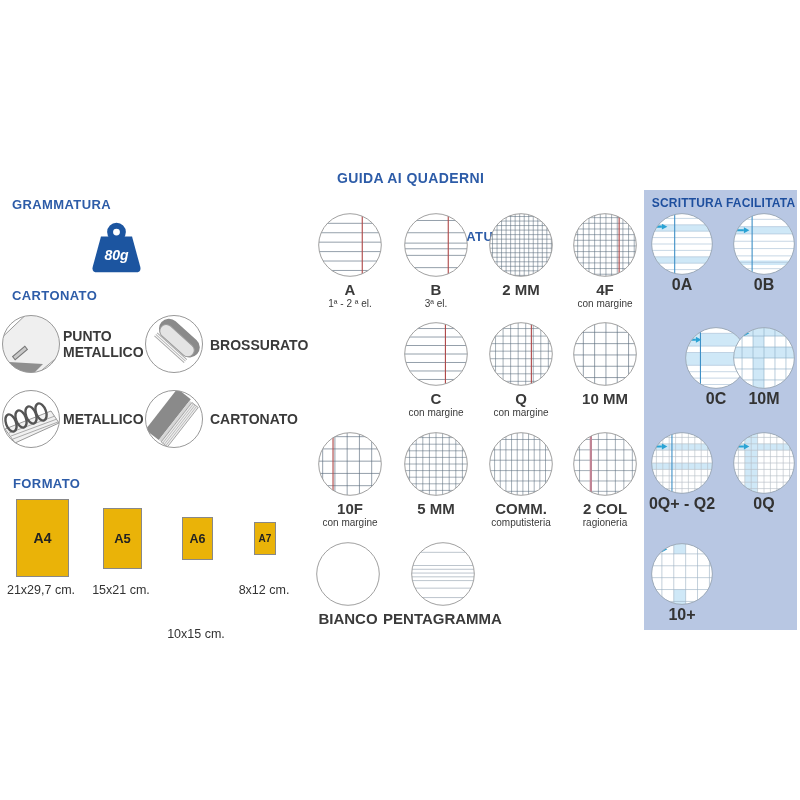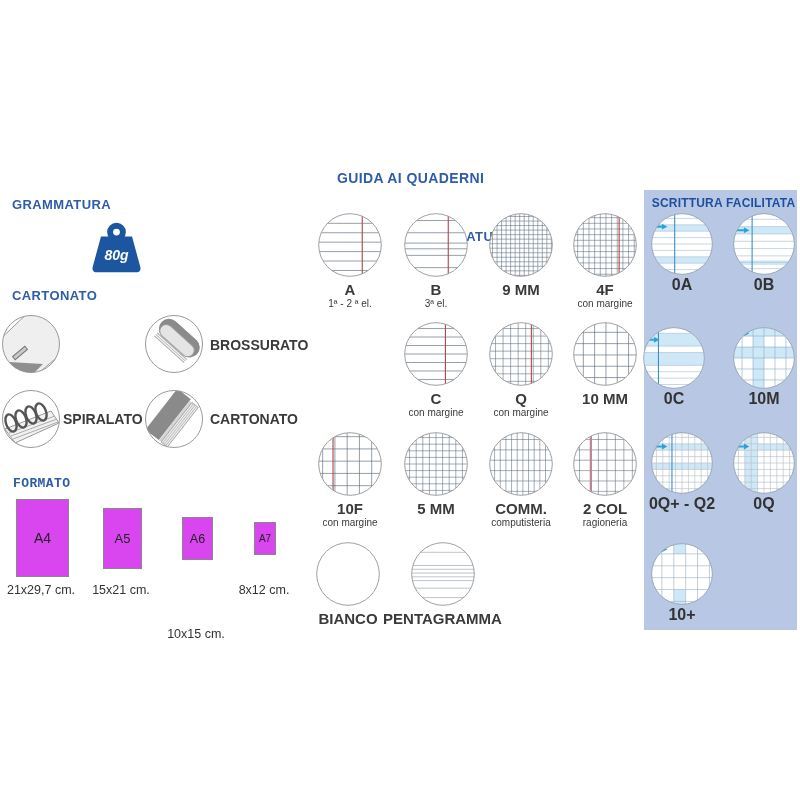--- a/index.html
+++ b/index.html
@@ -13,22 +13,22 @@
   
   .weight{position:absolute;}
   .weight svg{display:block;}
   .wlabel{position:absolute;left:0;width:100%;text-align:center;color:#fff;
           font-weight:bold;font-size:15px;}
 
   
   .bind-label{font-size:14px;font-weight:600;color:#3a3a3a;line-height:16px;}
 
   
-  .frect{position:absolute;border:1px solid #888;background:#d946ef;display:flex;
-         align-items:center;justify-content:center;font-weight:normal;color:#222;}
+  .frect{position:absolute;border:1px solid #888;background:#eab308;display:flex;
+         align-items:center;justify-content:center;font-weight:bold;color:#222;}
   .fsize{position:absolute;font-size:12.5px;color:#333;text-align:center;width:90px;}
 
   
   .rcell{position:absolute;width:90px;text-align:center;}
   .rcell svg{display:block;margin:0 auto;width:66px;height:66px;}
   .rcell .lbl{font-weight:bold;font-size:15px;color:#3a3a3a;margin-top:4px;line-height:15px;}
   .rcell .sub{font-size:10px;color:#3a3a3a;line-height:12px;margin-top:1px;}
 
   
   .sf-panel{position:absolute;left:644px;top:190px;width:153px;height:440px;background:#b8c7e3;}
@@ -65,20 +65,21 @@
     <g clip-path="url(#bc1)">
       <circle cx="30" cy="30" r="28.5" fill="#fff"></circle>
       <path d="M-10,34 L34,-8 L72,30 L22,72 Z" fill="#efefef" stroke="#999" stroke-width="1"></path>
       <path d="M8,48 L22,70 L42,50 Z" fill="#8f8f8f"></path>
       <g transform="rotate(-40 19 39)">
         <rect x="11" y="37" width="16" height="4" fill="#c9c9c9" stroke="#777" stroke-width="1"></rect>
       </g>
     </g>
     <circle cx="30" cy="30" r="28.5" fill="none" stroke="#999" stroke-width="1"></circle>
   </svg>
+  <div class="abs bind-label" style="left:63px;top:328px;width:82px;">PUNTO METALLICO</div>
 
   <svg class="abs" style="left:144px;top:314px;" width="60" height="60" viewBox="0 0 60 60">
     <defs>
         <clipPath id="bc2">
           <circle cx="30" cy="30" r="28.5"></circle>
         </clipPath>
       </defs>
     <g clip-path="url(#bc2)">
       <circle cx="30" cy="30" r="28.5" fill="#fff"></circle>
       <g transform="rotate(42 30 30)">
@@ -105,21 +106,21 @@
       <line x1="8" y1="44" x2="54" y2="27" stroke="#aaa" stroke-width="1"></line>
       <line x1="10" y1="47" x2="56" y2="30" stroke="#aaa" stroke-width="1"></line>
       <line x1="12" y1="50" x2="57" y2="33" stroke="#aaa" stroke-width="1"></line>
       <ellipse cx="10" cy="34" rx="5" ry="9" transform="rotate(-20 10 34)" fill="none" stroke="#555" stroke-width="2.4"></ellipse>
       <ellipse cx="20" cy="30" rx="5" ry="9" transform="rotate(-20 20 30)" fill="none" stroke="#555" stroke-width="2.4"></ellipse>
       <ellipse cx="30" cy="26" rx="5" ry="9" transform="rotate(-20 30 26)" fill="none" stroke="#555" stroke-width="2.4"></ellipse>
       <ellipse cx="40" cy="23" rx="5" ry="9" transform="rotate(-20 40 23)" fill="none" stroke="#555" stroke-width="2.4"></ellipse>
     </g>
     <circle cx="30" cy="30" r="28.5" fill="none" stroke="#999" stroke-width="1"></circle>
   </svg>
-  <div class="abs bind-label" style="left:63px;top:411px;width:85px;">SPIRALATO</div>
+  <div class="abs bind-label" style="left:63px;top:411px;width:85px;">METALLICO</div>
 
   <svg class="abs" style="left:144px;top:389px;" width="60" height="60" viewBox="0 0 60 60">
     <defs>
         <clipPath id="bc4">
           <circle cx="30" cy="30" r="28.5"></circle>
         </clipPath>
       </defs>
     <g clip-path="url(#bc4)">
       <circle cx="30" cy="30" r="28.5" fill="#fff"></circle>
       <g transform="rotate(38 30 30)">
@@ -128,21 +129,21 @@
         <rect x="34" y="6" width="8" height="50" fill="#ececec" stroke="#999" stroke-width="0.8"></rect>
         <line x1="36" y1="6" x2="36" y2="56" stroke="#b5b5b5" stroke-width="0.8"></line>
         <line x1="38" y1="6" x2="38" y2="56" stroke="#b5b5b5" stroke-width="0.8"></line>
         <line x1="40" y1="6" x2="40" y2="56" stroke="#b5b5b5" stroke-width="0.8"></line>
       </g>
     </g>
     <circle cx="30" cy="30" r="28.5" fill="none" stroke="#999" stroke-width="1"></circle>
   </svg>
   <div class="abs bind-label" style="left:210px;top:411px;width:95px;">CARTONATO</div>
 
-  <div class="abs sec-h" style="left:13px;top:476px;font-family:Liberation Mono, monospace;">FORMATO</div>
+  <div class="abs sec-h" style="left:13px;top:476px;">FORMATO</div>
 
   <div class="frect" style="left:16px;top:499px;width:51px;height:76px;font-size:14px;">
     <span>A4</span>
   </div>
   <div class="frect" style="left:103px;top:508px;width:37px;height:59px;font-size:13px;">
     <span>A5</span>
   </div>
   <div class="frect" style="left:182px;top:517px;width:29px;height:41px;font-size:12.5px;">
     <span>A6</span>
   </div>
@@ -235,21 +236,21 @@
           <line x1="38.4" y1="0" x2="38.4" y2="70" stroke="#5d6e7e" stroke-width="0.6"></line>
           <line x1="43.199999999999996" y1="0" x2="43.199999999999996" y2="70" stroke="#5d6e7e" stroke-width="0.6"></line>
           <line x1="47.99999999999999" y1="0" x2="47.99999999999999" y2="70" stroke="#5d6e7e" stroke-width="0.6"></line>
           <line x1="52.79999999999999" y1="0" x2="52.79999999999999" y2="70" stroke="#5d6e7e" stroke-width="0.6"></line>
           <line x1="57.59999999999999" y1="0" x2="57.59999999999999" y2="70" stroke="#5d6e7e" stroke-width="0.6"></line>
           <line x1="62.399999999999984" y1="0" x2="62.399999999999984" y2="70" stroke="#5d6e7e" stroke-width="0.6"></line>
           <line x1="67.19999999999999" y1="0" x2="67.19999999999999" y2="70" stroke="#5d6e7e" stroke-width="0.6"></line>
         </g>
         <circle cx="35" cy="35" r="33.2" fill="none" stroke="#9a9a9a" stroke-width="1"></circle>
       </svg>
-    <div class="lbl">9 MM</div>
+    <div class="lbl">2 MM</div>
     <div class="sub"></div>
   </div>
   <div class="rcell" style="left:560px;top:212px;">
     <svg viewBox="0 0 70 70">
         <defs>
           <clipPath id="clip3">
             <circle cx="35" cy="35" r="33.2"></circle>
           </clipPath>
         </defs>
         <g clip-path="url(#clip3)">
@@ -572,21 +573,21 @@
           <line x1="0" y1="55" x2="70" y2="55" stroke="#a9c0d6" stroke-width="0.7"></line>
           <line x1="0" y1="62" x2="70" y2="62" stroke="#a9c0d6" stroke-width="0.7"></line>
           <line x1="22" y1="0" x2="22" y2="70" stroke="#3e8fc6" stroke-width="1.2"></line>
           <line x1="5" y1="20" x2="13" y2="20" stroke="#2ba3d4" stroke-width="2.2"></line>
           <polygon points="13,16.8 19,20 13,23.2" fill="#2ba3d4"></polygon>
         </g>
         <circle cx="35" cy="35" r="33.2" fill="none" stroke="#9aa7b5" stroke-width="1"></circle>
       </svg>
     <div class="lbl">0B</div>
   </div>
-  <div class="scell" style="left:629px;top:326px;">
+  <div class="scell" style="left:671px;top:326px;">
     <svg viewBox="0 0 70 70">
         <defs>
           <clipPath id="clip16">
             <circle cx="35" cy="35" r="33.2"></circle>
           </clipPath>
         </defs>
         <g clip-path="url(#clip16)">
           <circle cx="35" cy="35" r="33.2" fill="#fff"></circle>
           <rect x="0" y="8" width="70" height="14" fill="#cfe8f7"></rect>
           <rect x="0" y="29" width="70" height="14" fill="#cfe8f7"></rect>

